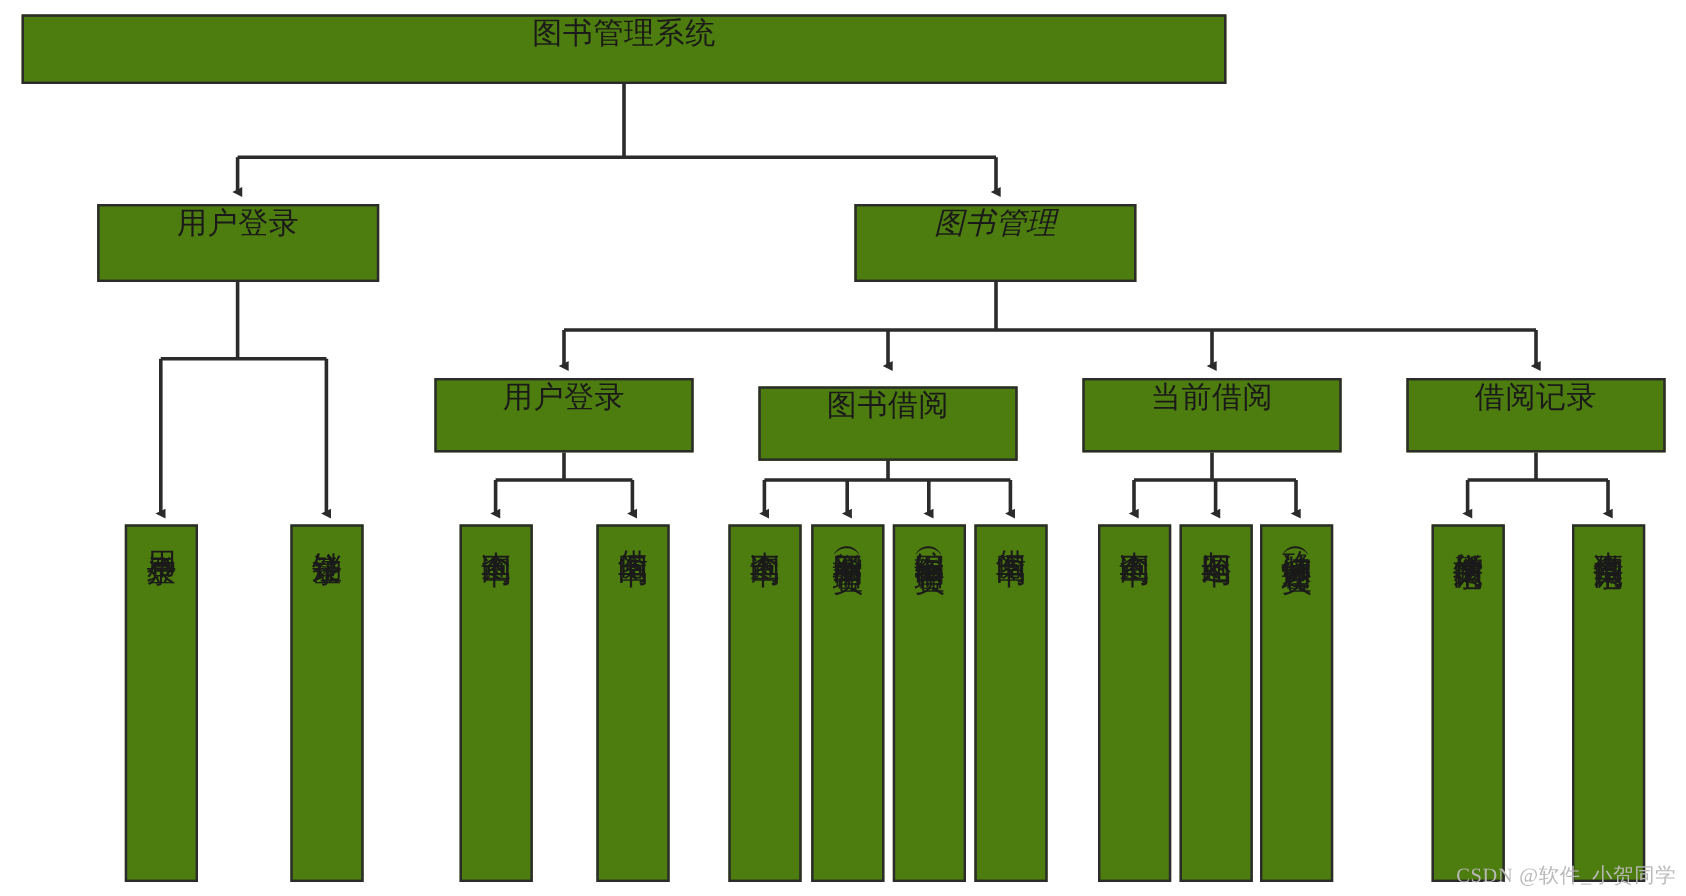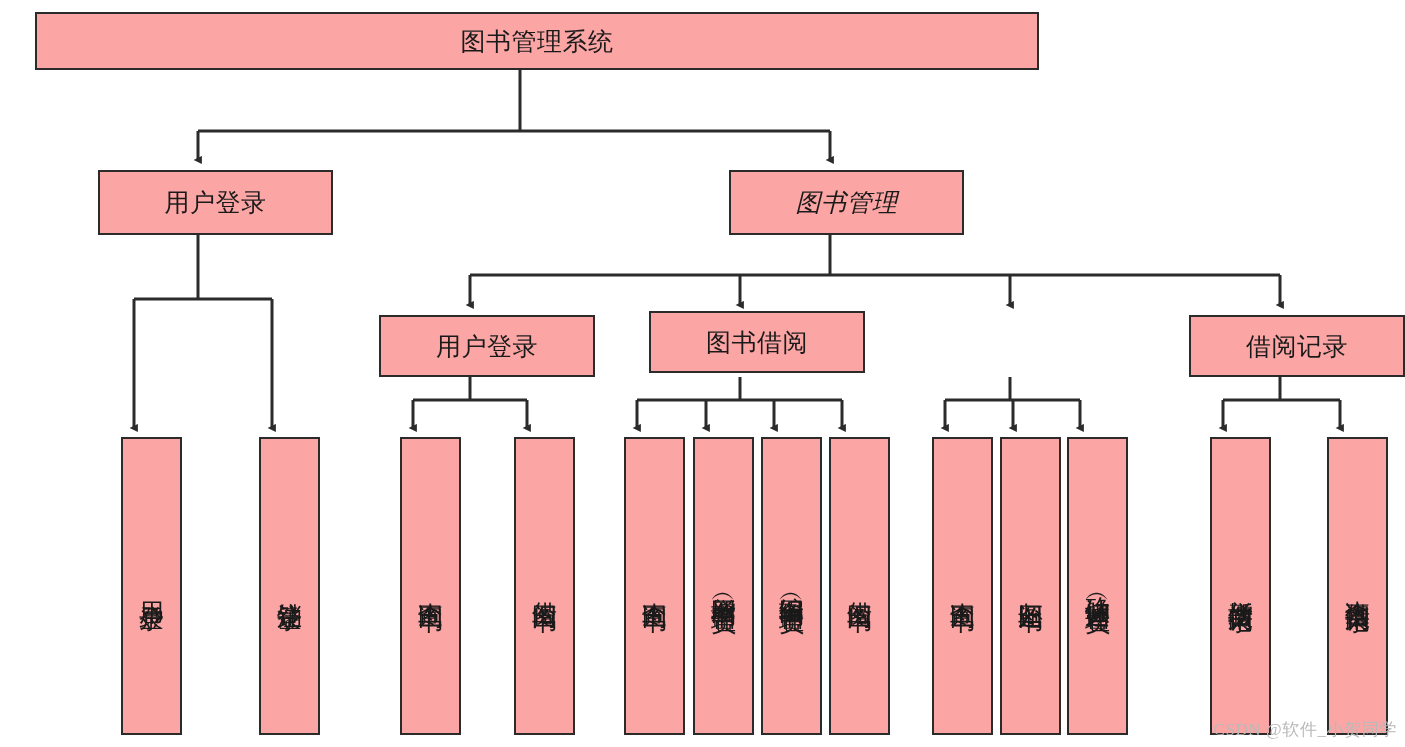--- a/index.html
+++ b/index.html
@@ -23,27 +23,26 @@
     position: absolute;
     left: 0;
     top: 0;
     width: 1405px;
     height: 747px;
     pointer-events: none;
   }
   .node {
     position: absolute;
     box-sizing: border-box;
-    background: #fca5a5;
+    background: #4d7c0f;
     border: 2px solid #2b2b2b;
     display: flex;
-    align-items: center;
+    align-items: flex-start;
     justify-content: center;
     overflow: hidden;
-    margin-left: 17px;
   }
   .node .label {
     color: #1a1a1a;
     text-align: center;
     line-height: 1.08;
     letter-spacing: 0.5px;
     white-space: pre-wrap;
   }
   .node.horizontal .label {
     writing-mode: horizontal-tb;
@@ -130,22 +129,25 @@
   <div class="node horizontal" style="left:81px; top:170px; width:235px; height:65px;">
     <span class="label">用户登录</span>
   </div>
   <div class="node horizontal" style="left:712px; top:170px; width:235px; height:65px;font-style:italic;">
     <span class="label">图书管理</span>
   </div>
 
   <div class="node horizontal" style="left:362px; top:315px; width:216px; height:62px;">
     <span class="label">用户登录</span>
   </div>
-  <div class="node horizontal" style="left:632px; top:311px; width:216px; height:62px;">
+  <div class="node horizontal" style="left:632px; top:322px; width:216px; height:62px;">
     <span class="label">图书借阅</span>
+  </div>
+  <div class="node horizontal" style="left:902px; top:315px; width:216px; height:62px;">
+    <span class="label">当前借阅</span>
   </div>
   <div class="node horizontal" style="left:1172px; top:315px; width:216px; height:62px;">
     <span class="label">借阅记录</span>
   </div>
 
   <div class="node vertical" style="left:104px; top:437px; width:61px; height:298px;">
     <span class="label">用户登录</span>
   </div>
   <div class="node vertical" style="left:242px; top:437px; width:61px; height:298px;">
     <span class="label">注销登录</span>

